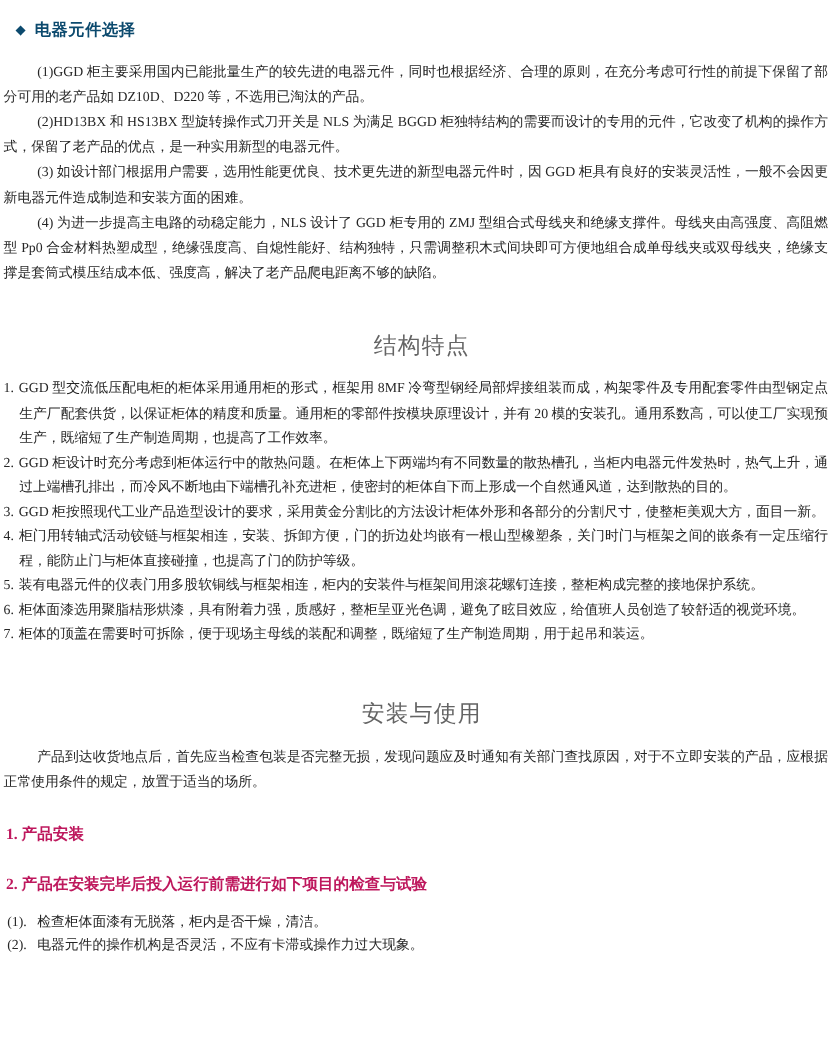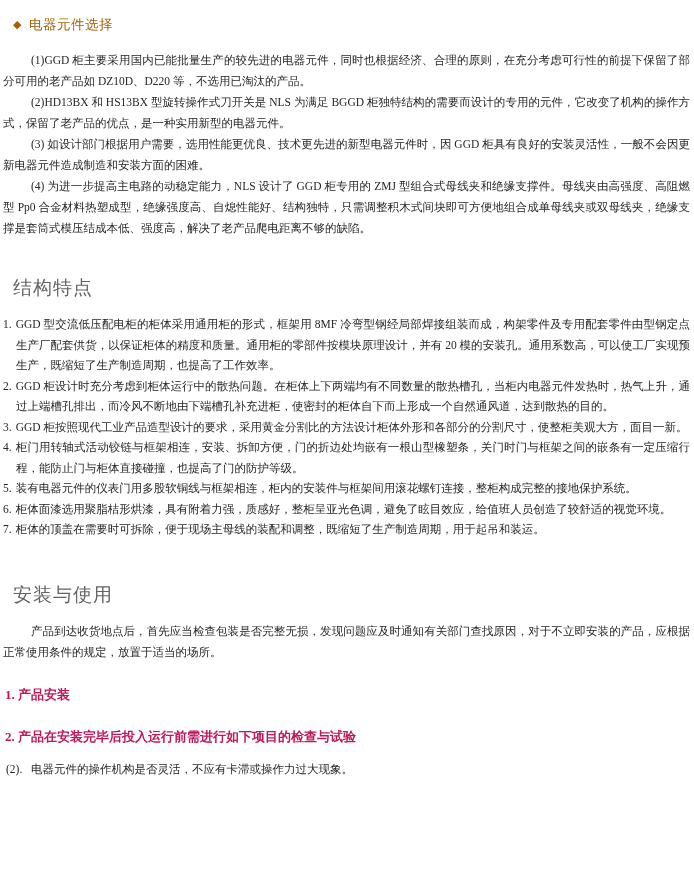--- a/index.html
+++ b/index.html
@@ -17,37 +17,38 @@
     overflow: hidden;
   }
   .para, .feat-item, .check-item, .sub-heading {
     font-size: 11.5px;
     line-height: 21px;
     color: #262626;
     font-family: Liberation Serif, serif;
   }
   .h-bold {
     font-size: 13.5px;
-    font-weight: normal;
-    color: #a16207;
+    font-weight: bold;
+    color: #0c4a6e;
     margin: 4px 0 16px 10px;
     letter-spacing: 0.5px;
   }
   .h-bold .diamond {
     font-size: 11px;
     margin-right: 7px;
     position: relative;
     top: -1px;
   }
   .gray-heading {
     font-size: 19px;
     font-weight: normal;
     color: #646464;
     letter-spacing: 1px;
     margin: 0 0 13px 10px;
+    text-align: center;
   }
   .gap-structure { margin-top: 36px; }
   .gap-install { margin-top: 42px; }
   .para { text-indent: 28px; text-align: justify; }
   .feat-list { margin-top: 2px; }
   .feat-item {
     padding-left: 13px;
     text-indent: -13px;
     text-align: justify;
     line-height: 20.5px;
@@ -94,16 +95,17 @@
   <h2 class="gray-heading gap-install">安装与使用</h2>
 
   <p class="para">产品到达收货地点后，首先应当检查包装是否完整无损，发现问题应及时通知有关部门查找原因，对于不立即安装的产品，应根据正常使用条件的规定，放置于适当的场所。</p>
 
   <div class="sub-heading">1. 产品安装</div>
 
 
   <div class="sub-heading">2. 产品在安装完毕后投入运行前需进行如下项目的检查与试验</div>
 
   <div id="check-list" class="check-list">
+      <div class="check-item"><span class="check-num">(1).</span><span>检查柜体面漆有无脱落，柜内是否干燥，清洁。</span></div>
       <div class="check-item"><span class="check-num">(2).</span><span>电器元件的操作机构是否灵活，不应有卡滞或操作力过大现象。</span></div>
     </div>
 
 </div>
 
 </body></html>

